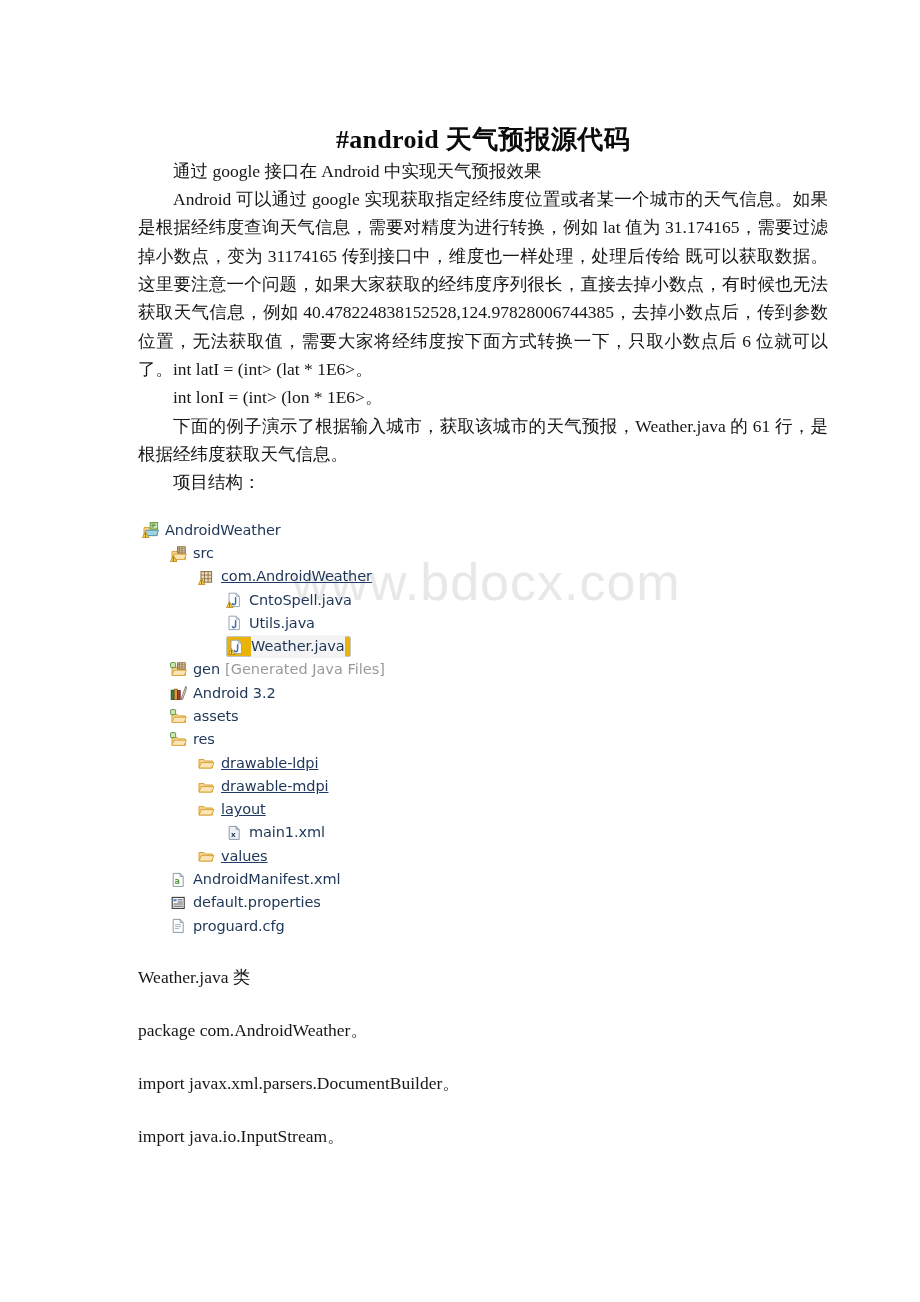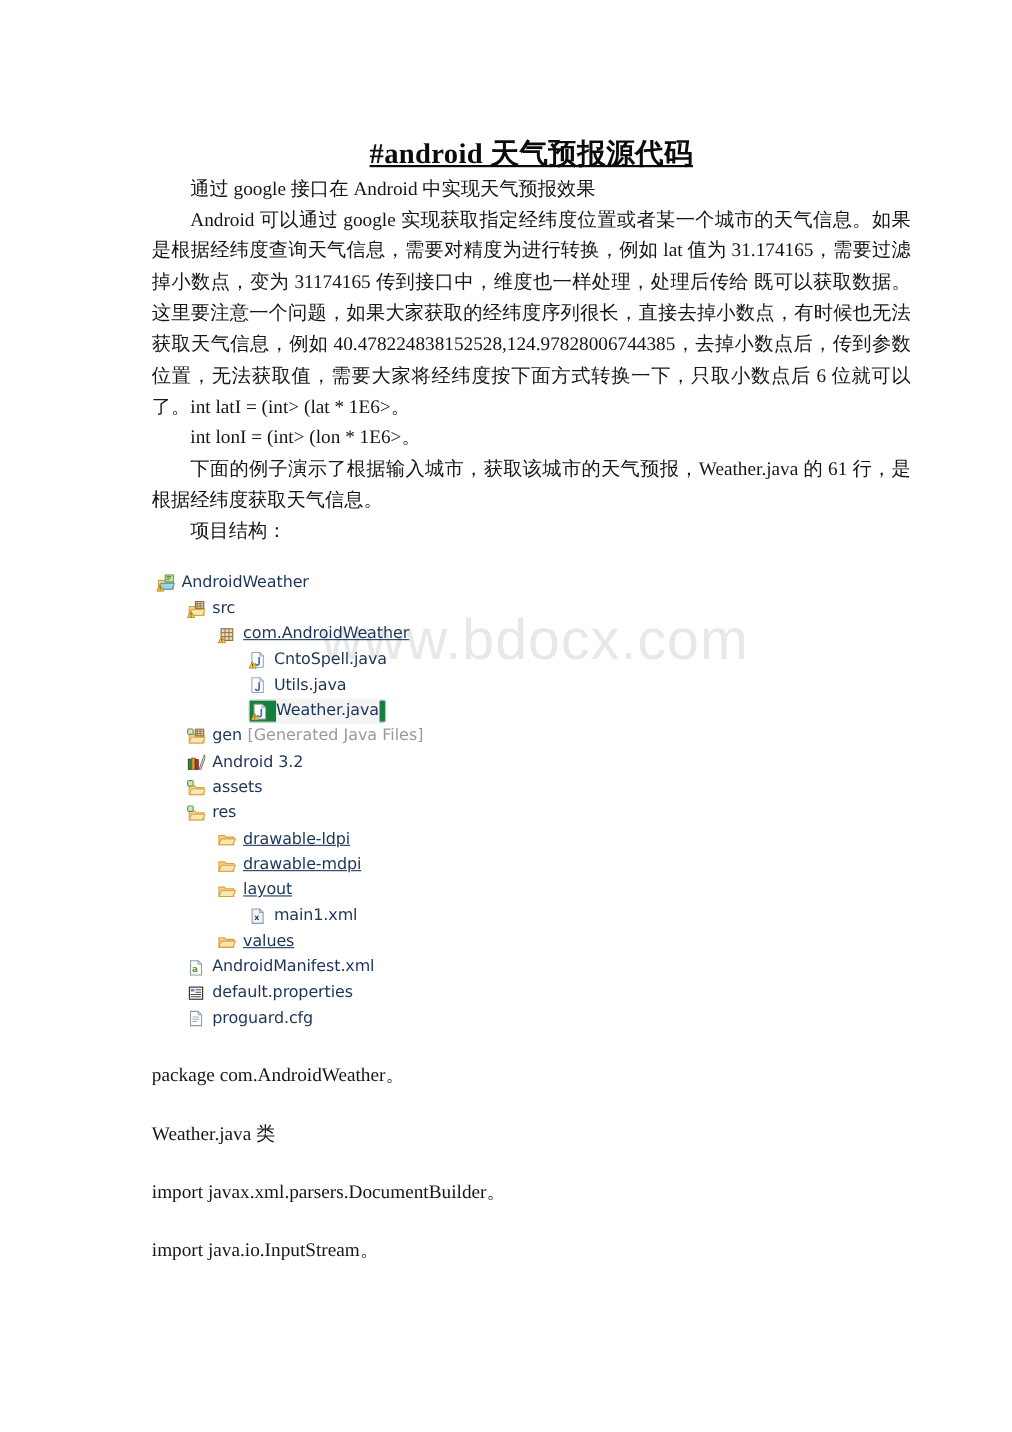--- a/index.html
+++ b/index.html
@@ -27,21 +27,20 @@
   .doc-title {
     text-align: center;
     font-family: "Liberation Serif", "DejaVu Serif", serif;
     font-weight: bold;
     font-size: 26px;
     letter-spacing: 0.3px;
     margin: 0;
     padding-top: 124px;
     line-height: 1.25;
     color: #0b0b0b;
-    text-decoration: underline;
   }
 
   
   p.para {
     font-size: 17.5px;
     line-height: 1.62;
     margin: 0;
     text-align: justify;
     text-justify: inter-ideograph;
     color: #161616;
@@ -90,21 +89,21 @@
     letter-spacing: -0.1px;
   }
   .node.selected .label {
     background: #f4f4f4;
   }
   .node.selected .selbox {
     display: inline-flex;
     align-items: center;
     border: 1px solid #c6c6c6;
     border-radius: 2px;
-    background: #15803d;
+    background: #eab308;
     padding: 0px 5px 0px 1px;
     height: 19px;
   }
   .selbox { display: inline-flex; align-items: center; }
   .gen-note { color: #9a9a9a; margin-left: 5px; }
 
   
   .lvl0 { padding-left: 0px; }
   .lvl1 { padding-left: 28px; }
   .lvl2 { padding-left: 56px; text-decoration: underline; }
@@ -381,22 +380,22 @@
                   <path d="M10 1.4 L10 4.5 L13.2 4.5 Z" fill="#dfe6ec" stroke="#8d9aa8" stroke-width="0.8"></path>
                   <path d="M5 6.6 h6 M5 8.6 h6 M5 10.6 h4.2" stroke="#9fb0c0" stroke-width="0.95"></path>
                 </svg>
               </span>
               <span class="label">proguard.cfg</span>
             </span>
           </div>
         </div>
     </div>
 
+    <p class="code-line sp-code">Weather.java 类</p>
+
     <p class="code-line sp-code">package com.AndroidWeather。</p>
-
-    <p class="code-line sp-code">Weather.java 类</p>
 
     <p class="code-line sp-code">import javax.xml.parsers.DocumentBuilder。</p>
 
     <p class="code-line sp-code">import java.io.InputStream。</p>
 
   </div>
 </div>
 
 </body></html>

